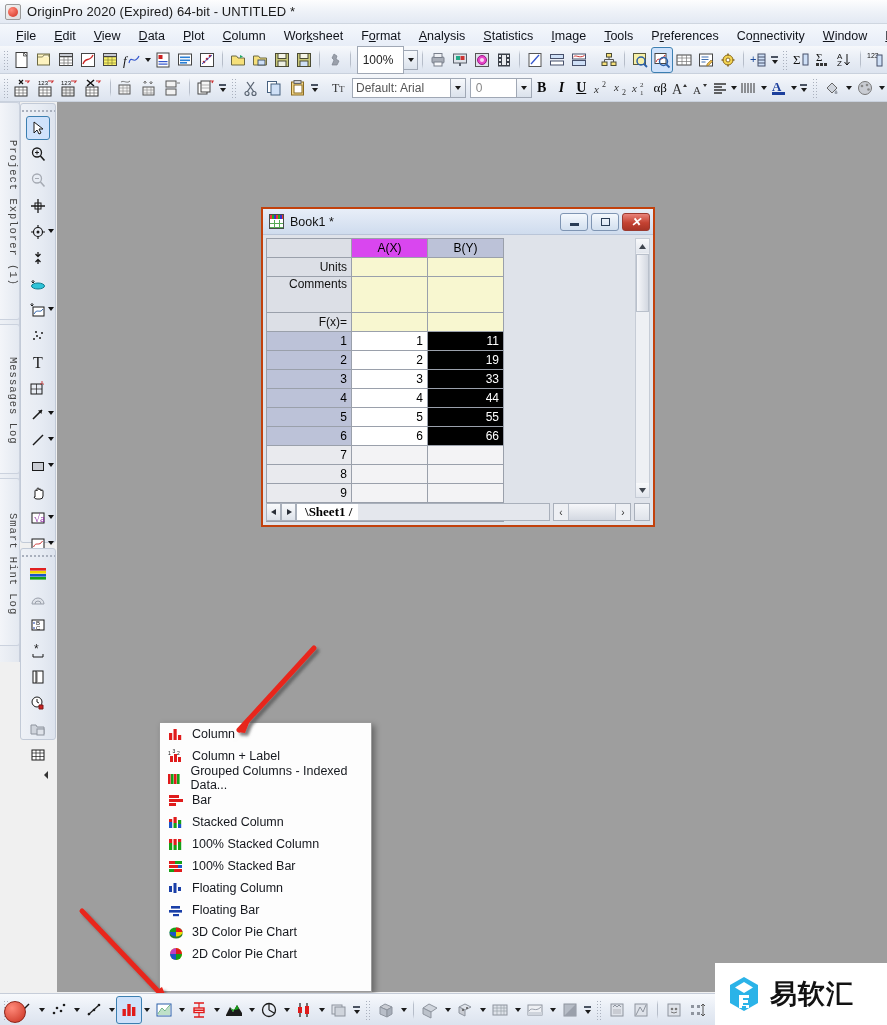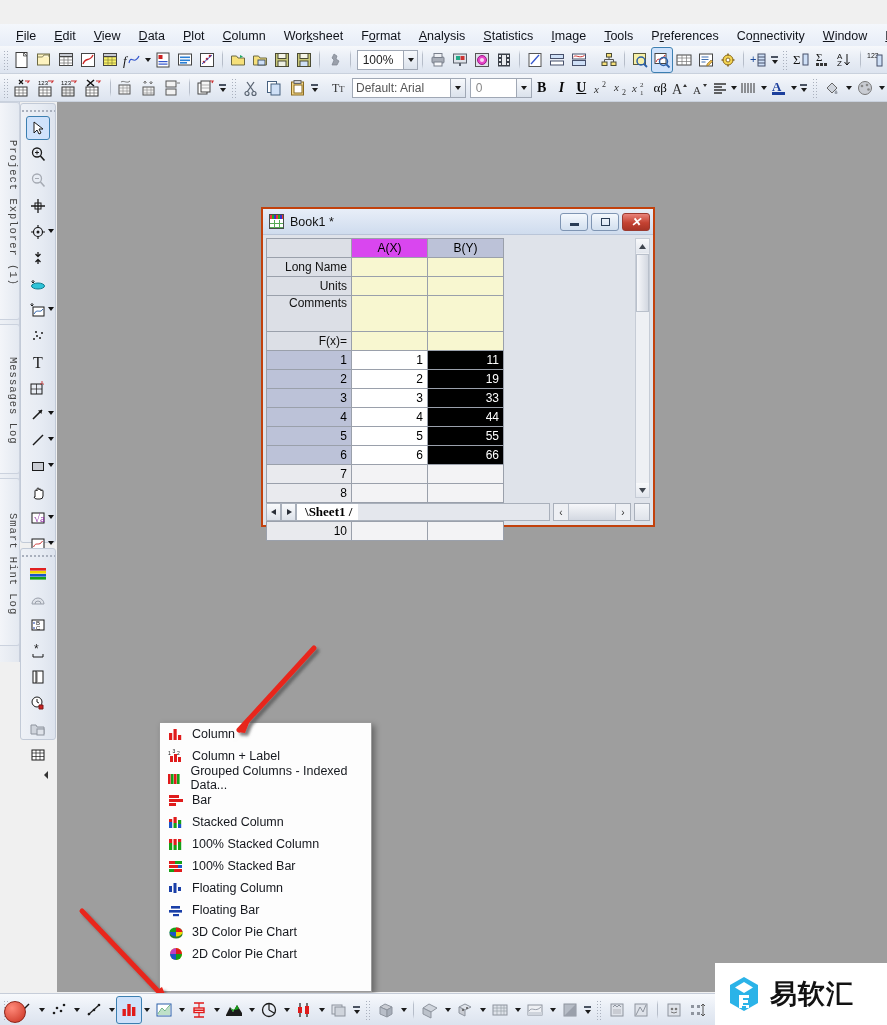--- a/index.html
+++ b/index.html
@@ -64,21 +64,21 @@
     display: flex; align-items: center; justify-content: center; border-radius: 2px; }
   .tbtn.sel { background: #cfe2fb; outline: 1px solid #3c7fb1; }
   .tbtn svg { display: block; }
   .caretbtn { width: 11px; height: 22px; display: flex; align-items: center; justify-content: center; }
   .caret { width: 0; height: 0; border-left: 3.5px solid transparent; border-right: 3.5px solid transparent;
     border-top: 4px solid #1b1b1b; }
   .overflow { width: 11px; height: 24px; display:flex; flex-direction:column;
      align-items:center; justify-content:center; }
   .overflow .bar { width: 7px; height: 2px; background: #4a5362; margin-bottom: 2px; }
 
-  .zoombox { width: 56px; height: 20px; background: #fff; border: 1px solid #a0a8b5;
+  .zoombox { width: 56px; height: 28px; background: #fff; border: 1px solid #a0a8b5;
     display: flex; align-items: center; padding-left: 5px; font-size: 12px; color:#222; margin-left: 2px;}
   .zoomdrop { width: 16px; height: 20px; background: linear-gradient(to bottom,#f7f9fc,#dbe2ec);
     border: 1px solid #a0a8b5; border-left: none; display: flex; align-items: center; justify-content: center; }
   .fontbox { width: 110px; height: 20px; background: #fff; border: 1px solid #a0a8b5;
     display: flex; align-items: center; font-size: 12px; color: #555; padding-left: 3px; }
   .sizebox { width: 52px; height: 20px; background: #fff; border: 1px solid #a0a8b5;
     display: flex; align-items: center; font-size: 12px; color: #888; padding-left: 5px; margin-left: 4px;}
   .fmt { font-size: 14px; color: #0a0a0a; width: 22px; height: 22px;
     display: flex; align-items: center; justify-content: center; }
 
@@ -222,20 +222,24 @@
     border-radius: 50%; background: radial-gradient(circle at 35% 30%, #ff8a7a, #c8301f);
     border: 1px solid #8f2418; }
 </style>
 </head>
 <body>
 
 <div id="app">
 
   <div class="workspace"></div>
 
+  <div class="titlebar">
+    <span class="title-icon"></span>
+    <span class="title-text">OriginPro 2020 (Expired) 64-bit - UNTITLED *</span>
+  </div>
 
   <div class="menubar">
     <span class="grip"></span>
     <span class="menu-item"><u>F</u>ile</span>
     <span class="menu-item"><u>E</u>dit</span>
     <span class="menu-item"><u>V</u>iew</span>
     <span class="menu-item"><u>D</u>ata</span>
     <span class="menu-item"><u>P</u>lot</span>
     <span class="menu-item"><u>C</u>olumn</span>
     <span class="menu-item">Wor<u>k</u>sheet</span>
@@ -1010,25 +1014,20 @@
         </span>
     </div>
 
     <div class="grid-area">
       <table class="ws">
         <tbody>
             <tr>
           <th class="hdr-blank"></th>
           <th class="hdr-col">A(X)</th>
           <th class="hdr-col selhdr">B(Y)</th>
-        </tr>
-        <tr>
-          <td class="lbl">Long Name</td>
-          <td class="meta"></td>
-          <td class="meta"></td>
         </tr>
         <tr>
           <td class="lbl">Units</td>
           <td class="meta"></td>
           <td class="meta"></td>
         </tr>
         <tr>
           <td class="lbl" style="height:36px; vertical-align:top;">Comments</td>
           <td class="meta" style="height:36px;"></td>
           <td class="meta" style="height:36px;"></td>

